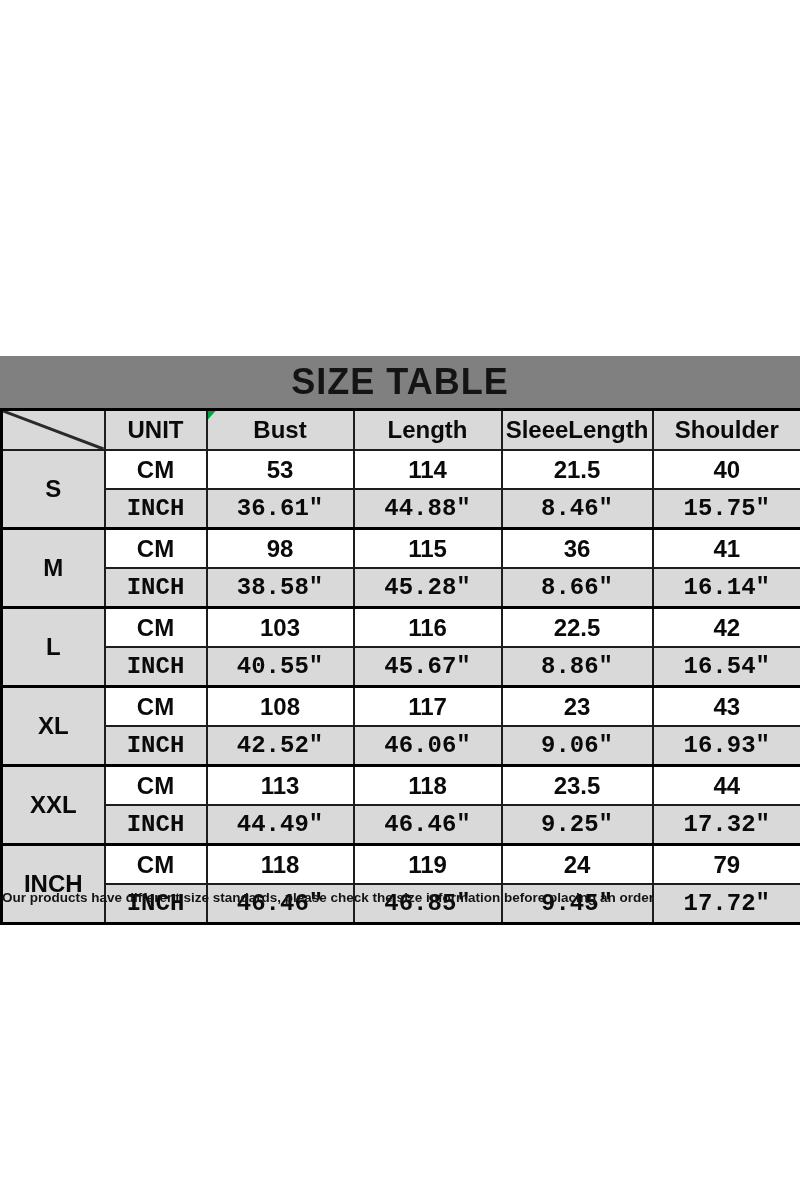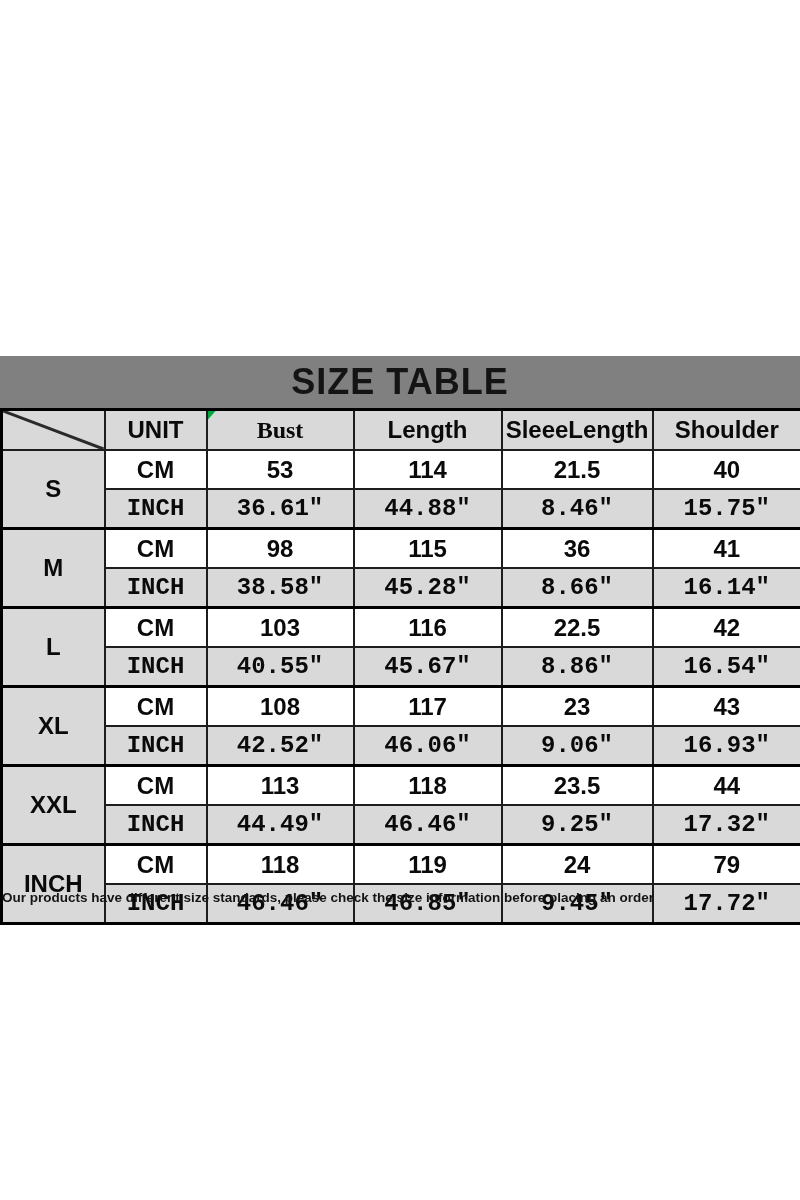--- a/index.html
+++ b/index.html
@@ -51,21 +51,21 @@
     overflow: hidden;
     white-space: nowrap;
   }
   tr.head td { background: #d9d9d9; height: 38px; margin-top: 20px; }
   td.diag {
     background: #ffffff;
     position: relative;
   }
   td.diag svg { position: absolute; top: 0; left: 0; width: 100%; height: 100%; display: block; }
   td.h-unit   { font-size: 26px; font-weight: 700; }
-  td.h-bust   { font-size: 26px; font-weight: 700; position: relative; font-family: Liberation Serif, serif; }
+  td.h-bust   { font-size: 26px; font-weight: 700; position: relative; }
   td.h-length   { font-size: 21px; font-weight: 600; }
   td.h-sleeve   { font-size: 19px; font-weight: 600; }
   td.h-shoulder { font-size: 18px; font-weight: 600; }
   .corner-marker {
     position: absolute;
     top: 0;
     left: 0;
     width: 8px;
     height: 9px;
     background: #00a33c;

